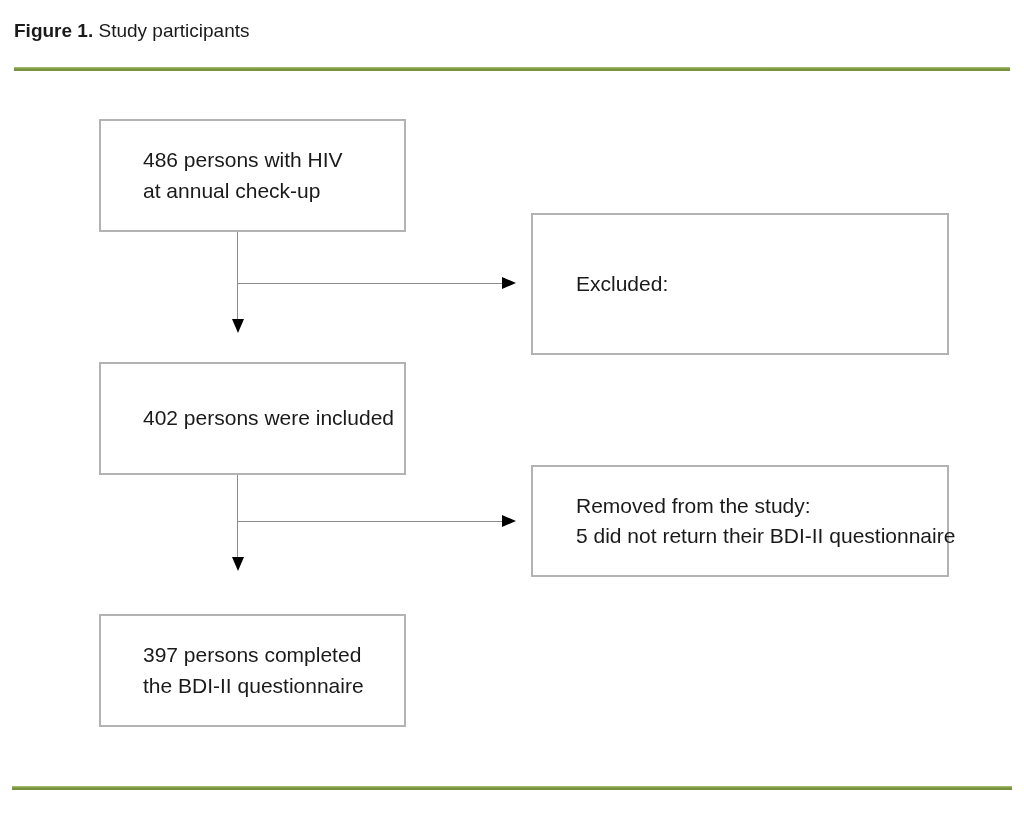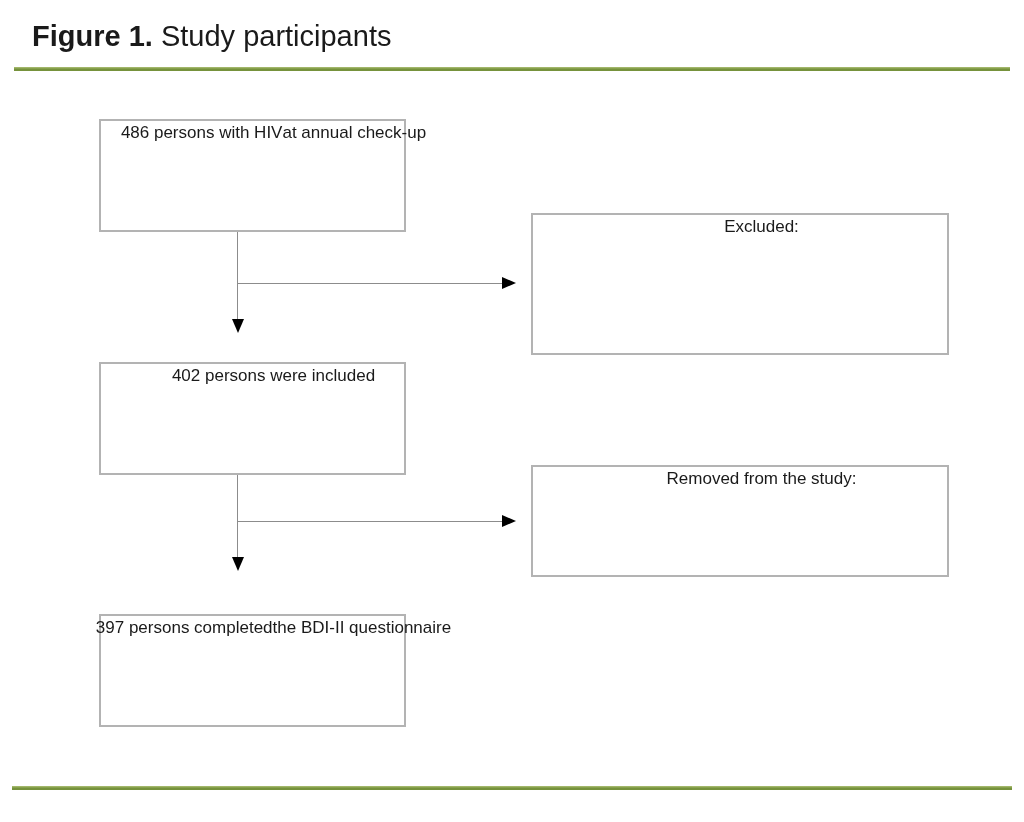--- a/index.html
+++ b/index.html
@@ -7,44 +7,44 @@
     position: relative;
     width: 1024px;
     height: 822px;
     background: #ffffff;
     font-family: "Liberation Sans", "DejaVu Sans", sans-serif;
     color: #1a1a1a;
     overflow: hidden;
   }
   .figure-caption {
     position: absolute;
-    left: 32px;
+    left: 14px;
     top: 20px;
-    font-size: 29px;
+    font-size: 19px;
     color: #1a1a1a;
     white-space: nowrap;
   }
   .figure-caption .label { font-weight: bold; }
   .rule {
     position: absolute;
     height: 4px;
     background: linear-gradient(to bottom, #aec177 0%, #76923C 55%, #76923C 100%);
   }
   .rule.top    { left: 14px; top: 67px;  width: 996px; }
   .rule.bottom { left: 12px; top: 786px; width: 1000px; }
 
   .flow-box {
     position: absolute;
     box-sizing: border-box;
     border: 2px solid #b3b3b3;
     background: #ffffff;
     display: flex;
-    flex-direction: row;
+    flex-direction: column;
     justify-content: center;
-    font-size: 17px;
+    font-size: 21px;
     line-height: 1.45;
     color: #1a1a1a;
   }
   .flow-box span { display: block; white-space: nowrap; }
 
   .box-486      { left: 99px;  top: 119px; width: 307px; height: 113px; padding-left: 42px; }
   .box-excluded { left: 531px; top: 213px; width: 418px; height: 142px; padding-left: 43px; gap: 16px; }
   .box-402      { left: 99px;  top: 362px; width: 307px; height: 113px; padding-left: 42px; }
   .box-removed  { left: 531px; top: 465px; width: 418px; height: 112px; padding-left: 43px; }
   .box-397      { left: 99px;  top: 614px; width: 307px; height: 113px; padding-left: 42px; }
@@ -106,20 +106,21 @@
     <span>402 persons were included</span>
   </div>
 
   <div class="line-v v2"></div>
   <div class="line-h h2"></div>
   <div class="arrow-down ad2"></div>
   <div class="arrow-right ar2"></div>
 
   <div class="flow-box box-removed">
     <span>Removed from the study:</span>
+    <span>5 did not return their BDI-II questionnaire</span>
   </div>
 
   <div class="flow-box box-397">
     <span>397 persons completed</span>
     <span>the BDI-II questionnaire</span>
   </div>
 
   <div class="rule bottom"></div>
 
 </div>

